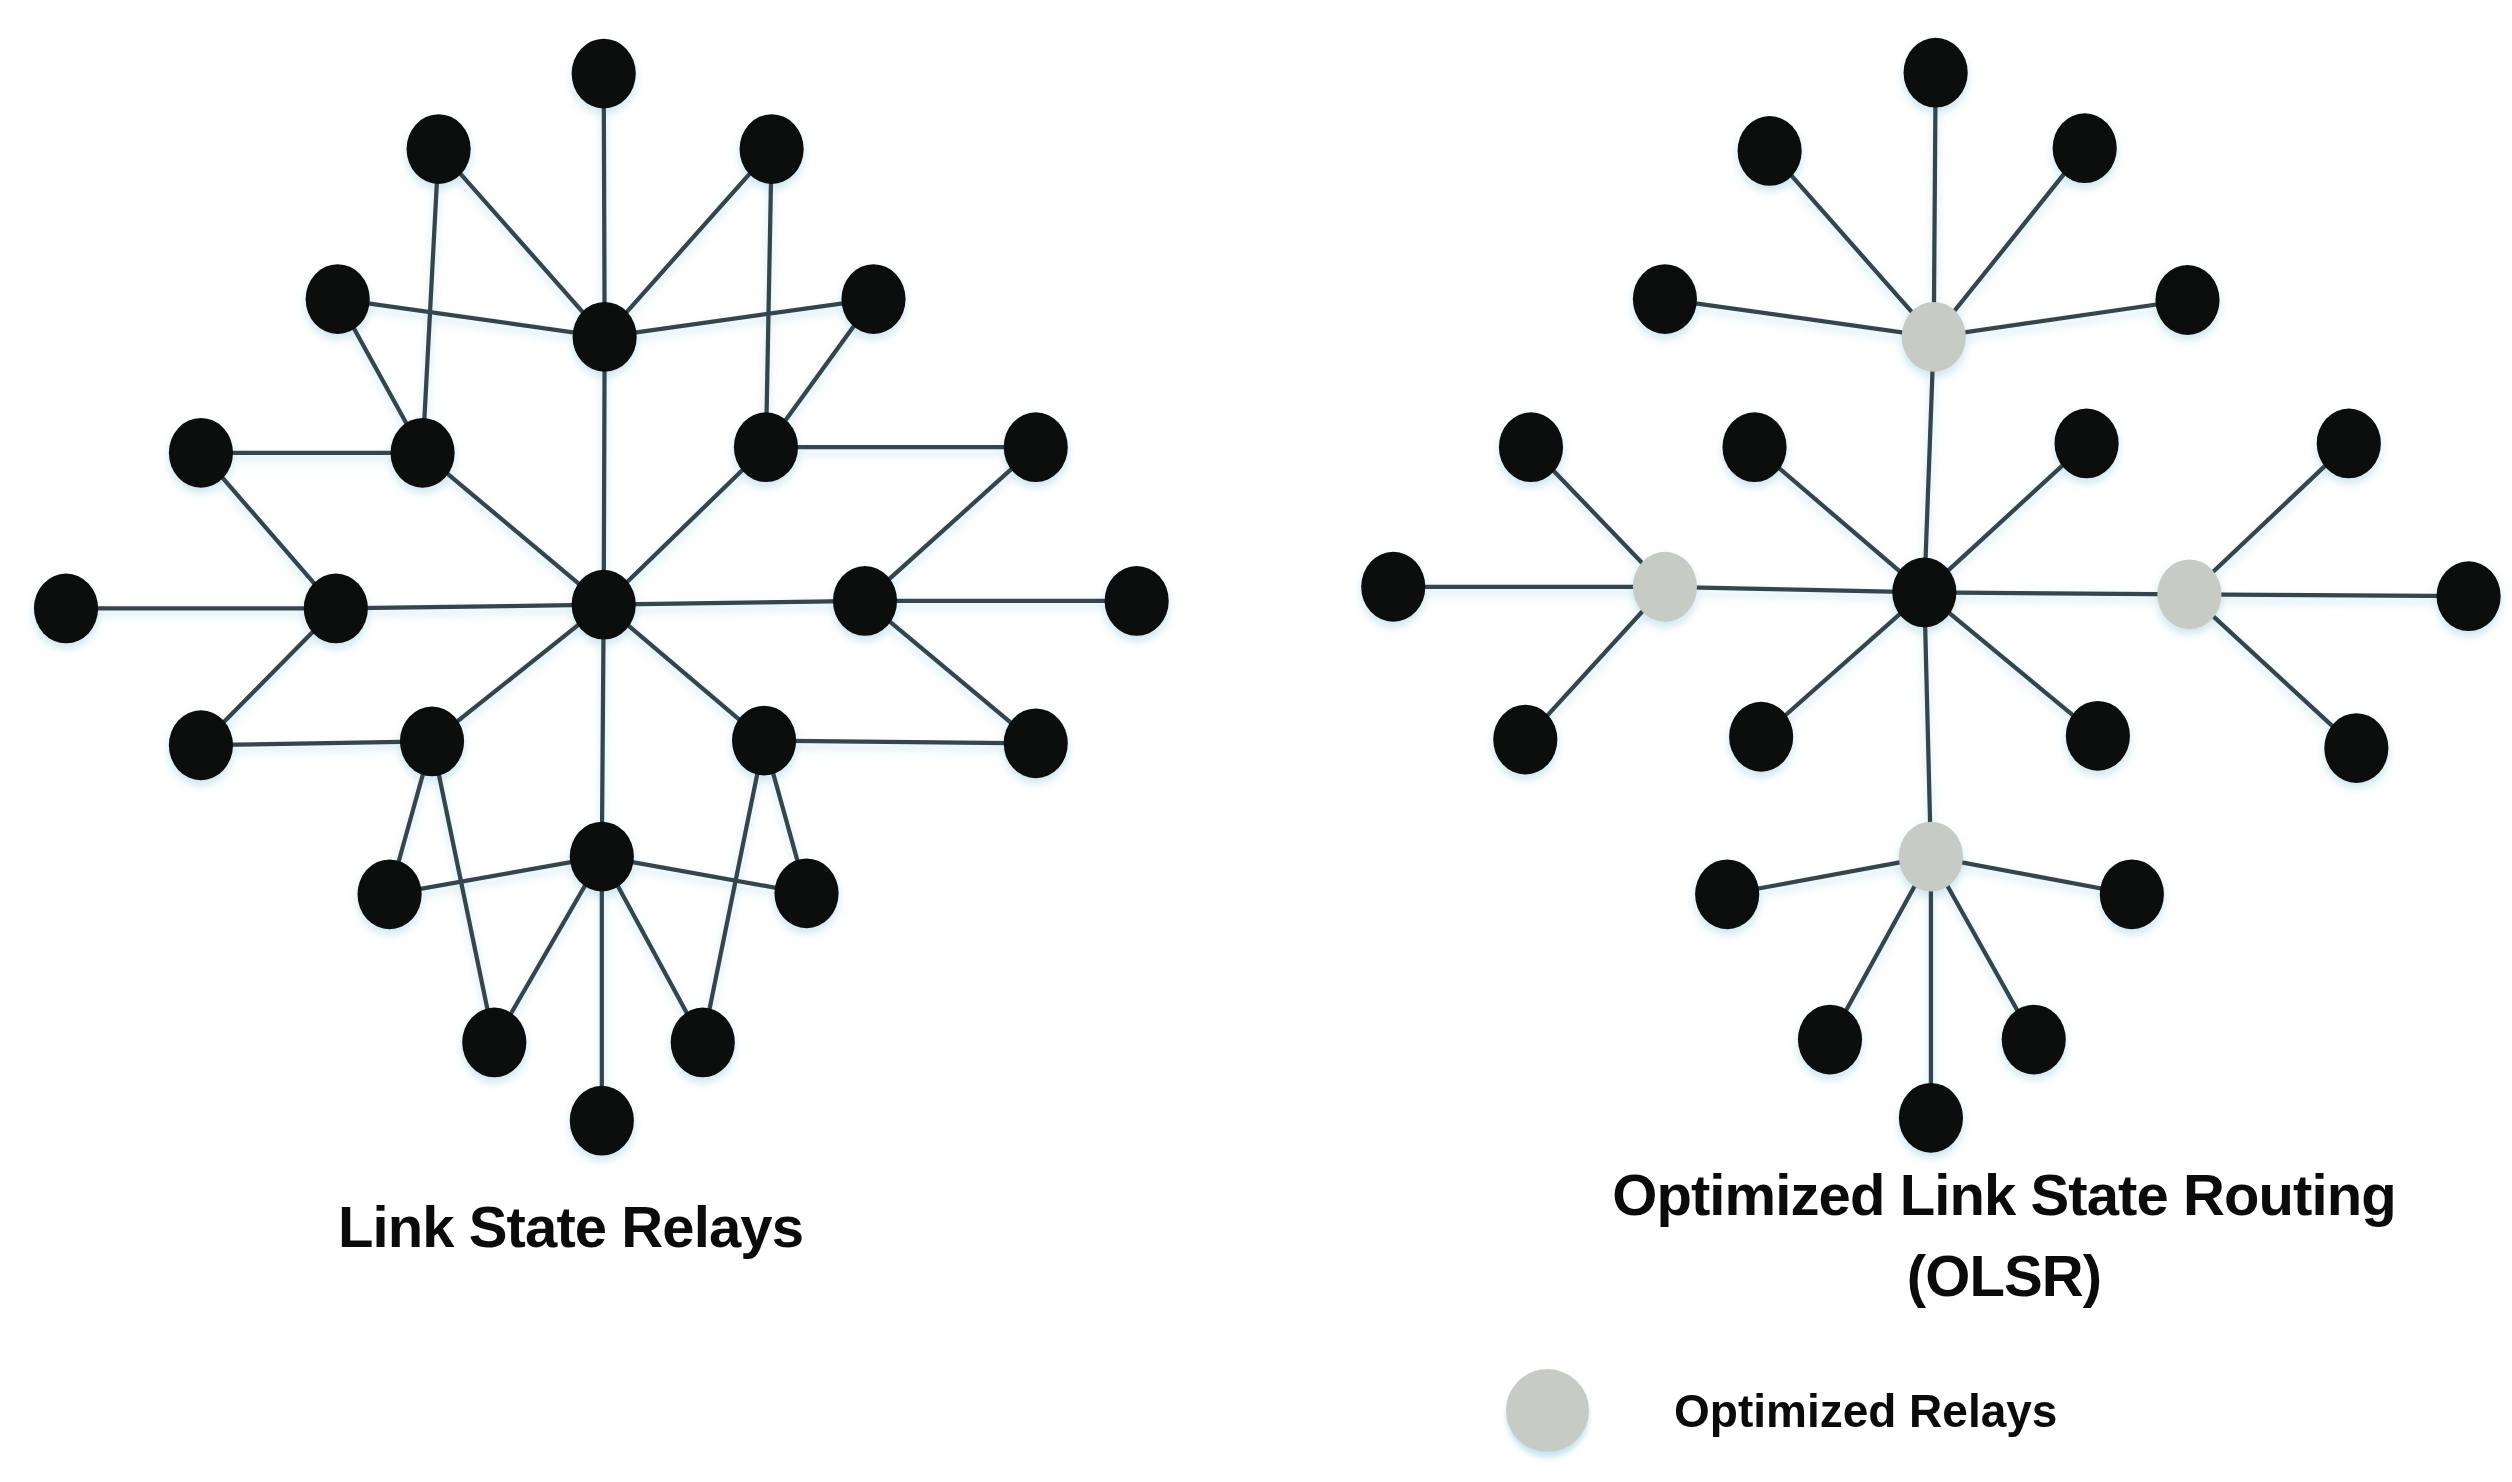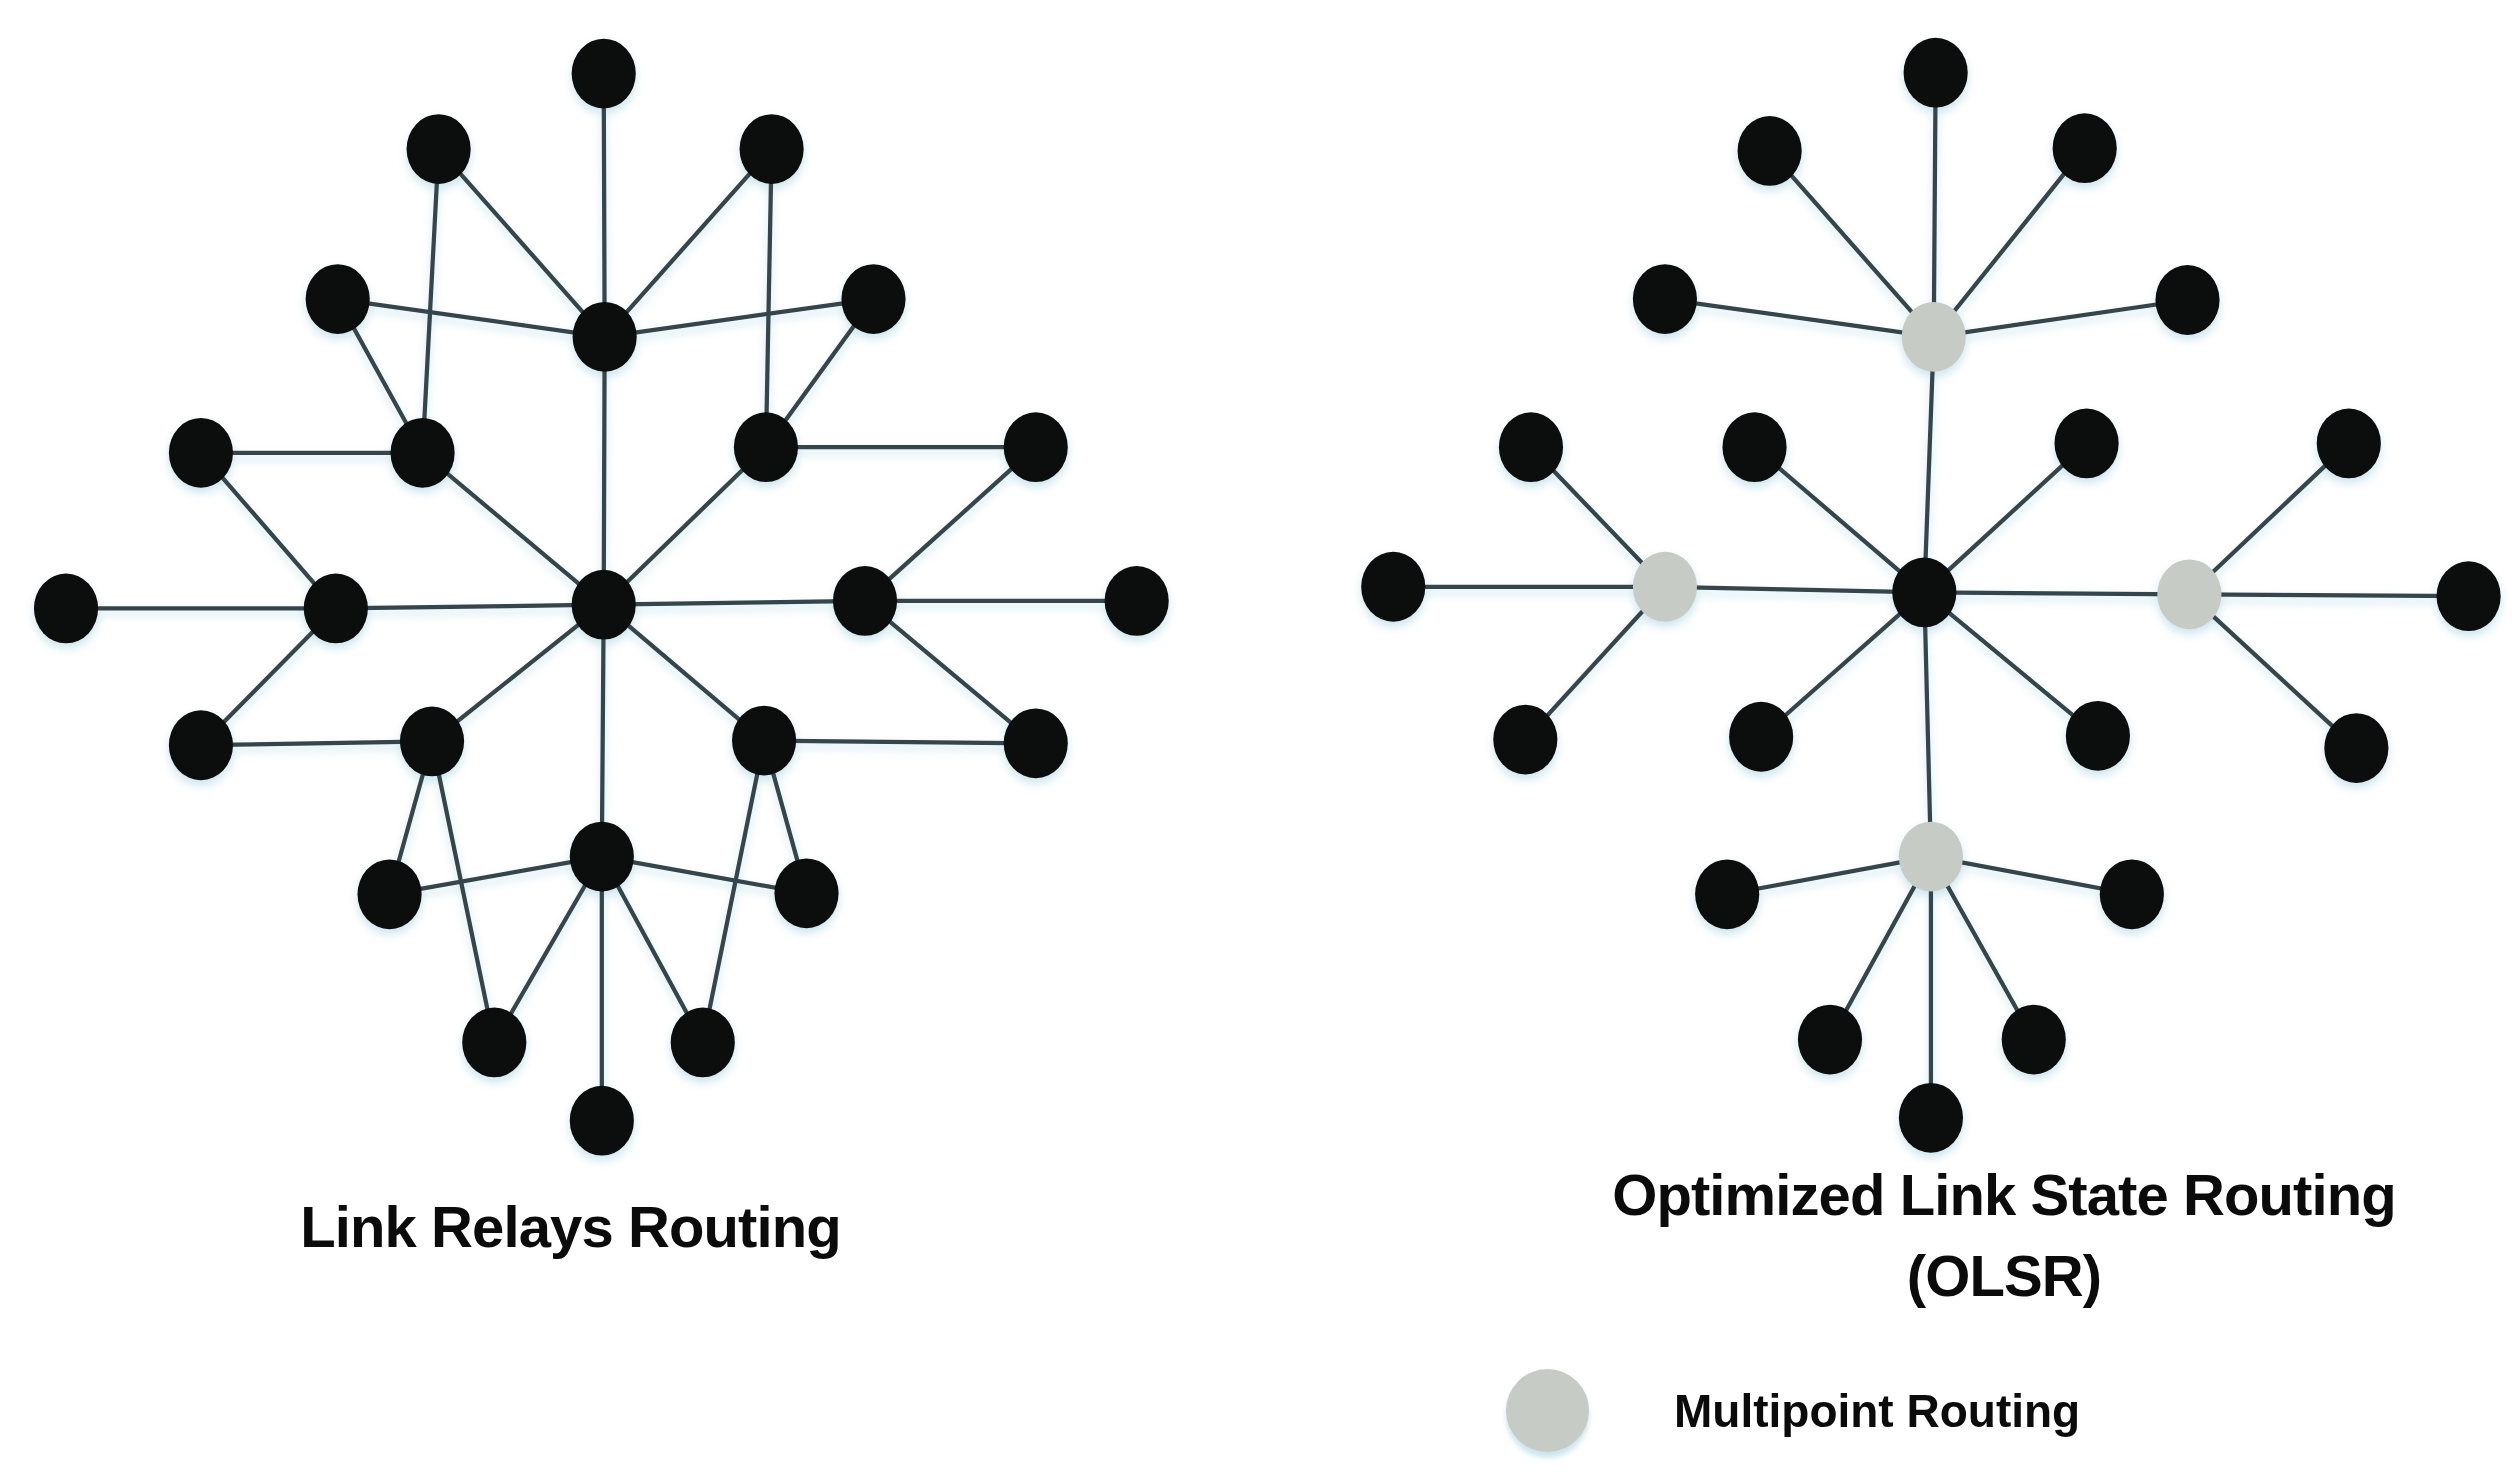--- a/index.html
+++ b/index.html
@@ -178,27 +178,27 @@
         <ellipse cx="1831" cy="948" rx="34" ry="37" fill="#0c0e0e"></ellipse>
         <ellipse cx="2047" cy="908" rx="34" ry="37" fill="#c7cbc6"></ellipse>
         <ellipse cx="2260" cy="948" rx="34" ry="37" fill="#0c0e0e"></ellipse>
         <ellipse cx="1940" cy="1102" rx="34" ry="37" fill="#0c0e0e"></ellipse>
         <ellipse cx="2156" cy="1102" rx="34" ry="37" fill="#0c0e0e"></ellipse>
         <ellipse cx="2047" cy="1185" rx="34" ry="37" fill="#0c0e0e"></ellipse>
       </g>
     </svg>
 
   <div class="title lsr">
-    <div class="line">Link Relays Routing</div>
+    <div class="line">Link State Relays</div>
   </div>
 
   <div class="title olsr">
     <div class="line">Optimized Link State Routing</div>
     <div class="line">(OLSR)</div>
   </div>
 
   <div class="legend">
     <span class="legend-dot" style="background: rgb(199, 203, 198); width: 83px; height: 83px;"></span>
-    <span class="legend-label">Multipoint Routing</span>
+    <span class="legend-label">Optimized Relays</span>
   </div>
 
 </div>
 
 
 </body></html>

